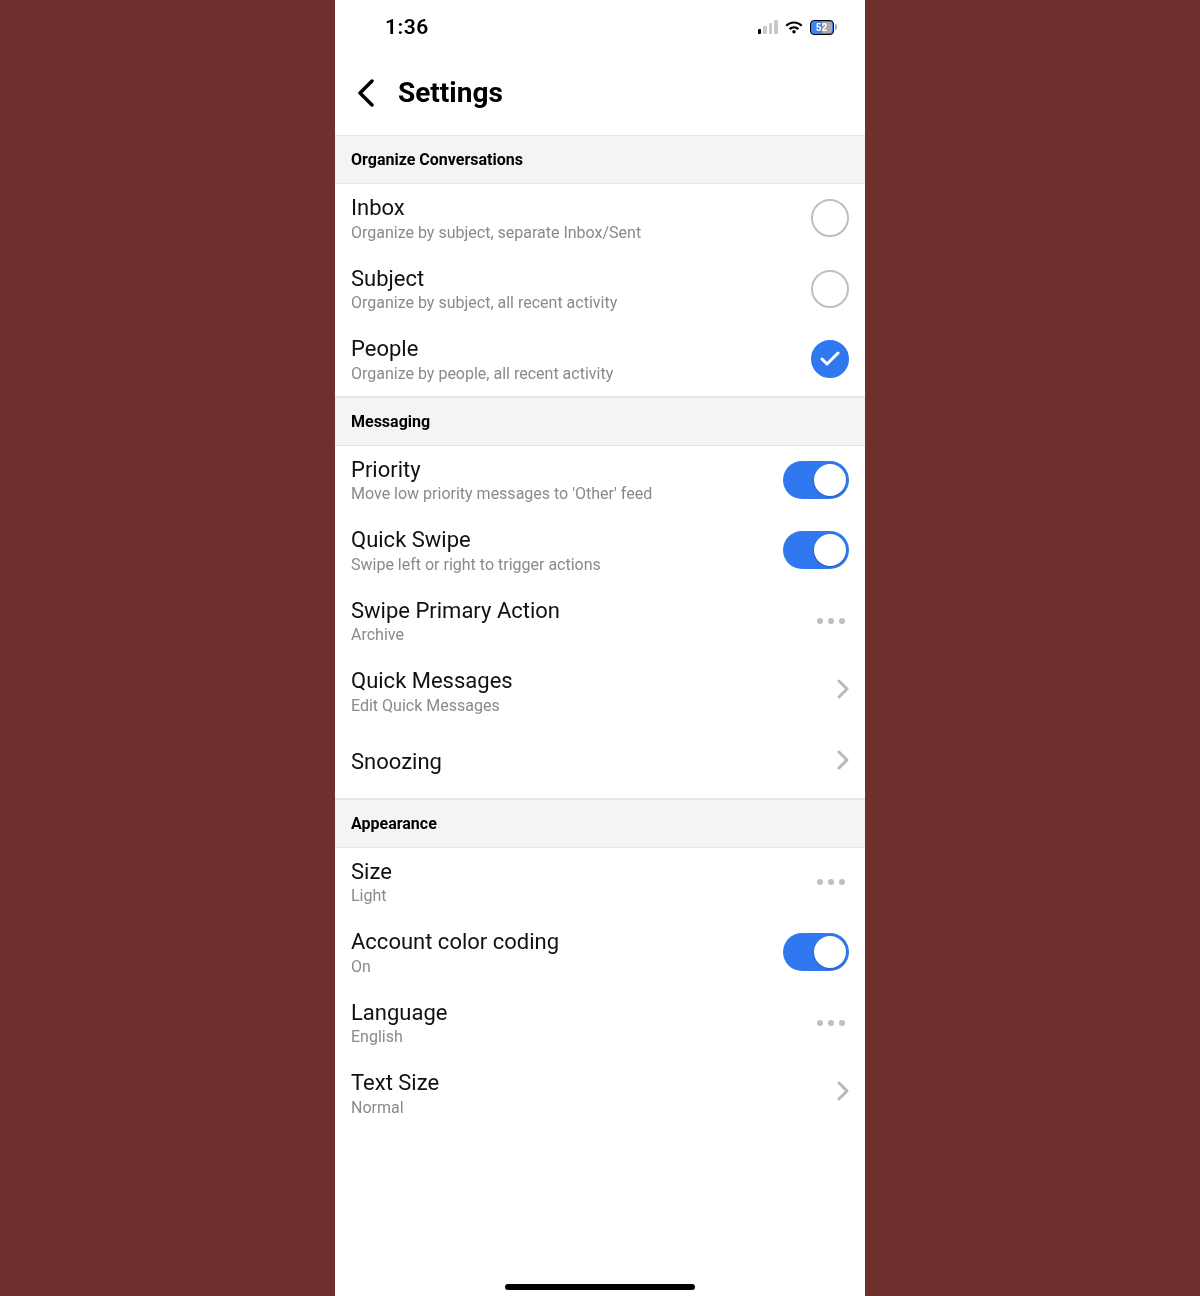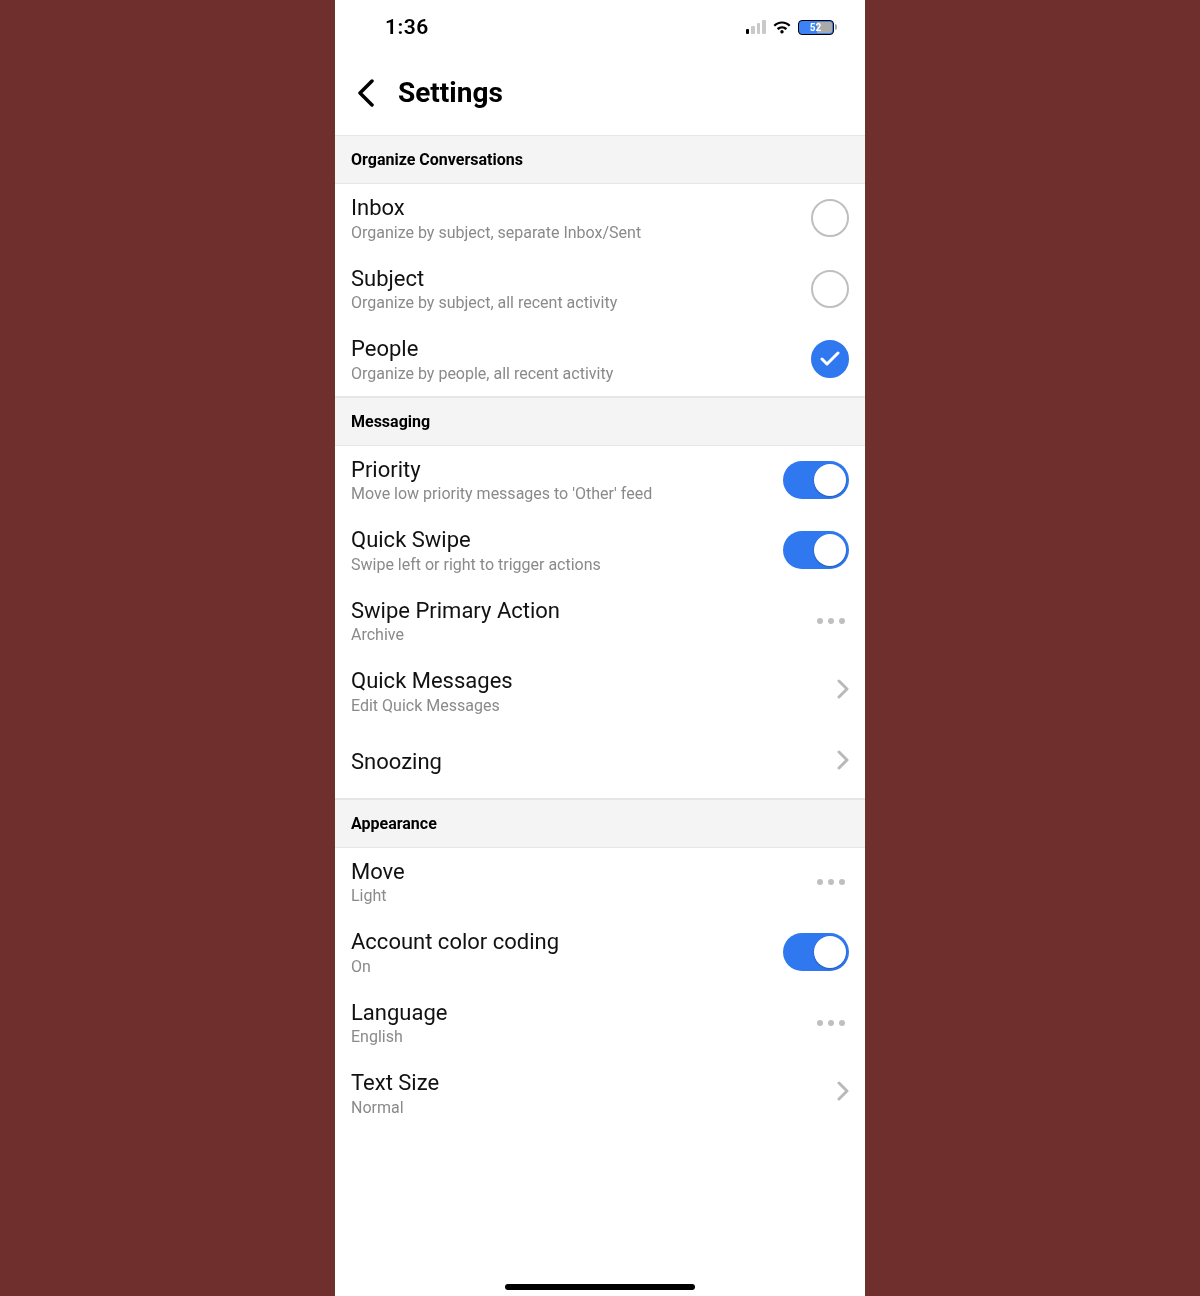--- a/index.html
+++ b/index.html
@@ -49,21 +49,21 @@
   .signal-bars span.active { background: #000; }
   .signal-bars span:nth-child(1){height:5px;}
   .signal-bars span:nth-child(2){height:8px;}
   .signal-bars span:nth-child(3){height:11px;}
   .signal-bars span:nth-child(4){height:14px;}
   .wifi-icon svg { display:block; }
   .battery {
     display:flex; align-items:center;
   }
   .battery-body {
-    width: 36px; height: 15px;
+    width: 24px; height: 15px;
     border: 1.5px solid #000;
     border-radius: 4px;
     position: relative;
     background: #3b82f6;
     display:flex; align-items:center; justify-content:center;
   }
   .battery-fill {
     position:absolute; right:1px; top:1px; bottom:1px;
     width: 44%;
     background: #aaa;
@@ -310,21 +310,21 @@
             <path d="M2 2 L10 10 L2 18" stroke="#b9b9b9" stroke-width="3" fill="none" stroke-linecap="round" stroke-linejoin="round"></path>
           </svg>
       </div>
     </div>
   </div>
 
   <div class="section-header">Appearance</div>
   <div class="section" style="border-bottom:none;">
     <div class="row">
       <div class="row-text">
-        <div class="row-title">Move</div>
+        <div class="row-title">Size</div>
         <div class="row-sub">Light</div>
       </div>
       <div class="ellipsis">
           <span></span>
           <span></span>
           <span></span>
         </div>
     </div>
     <div class="row">
       <div class="row-text">

